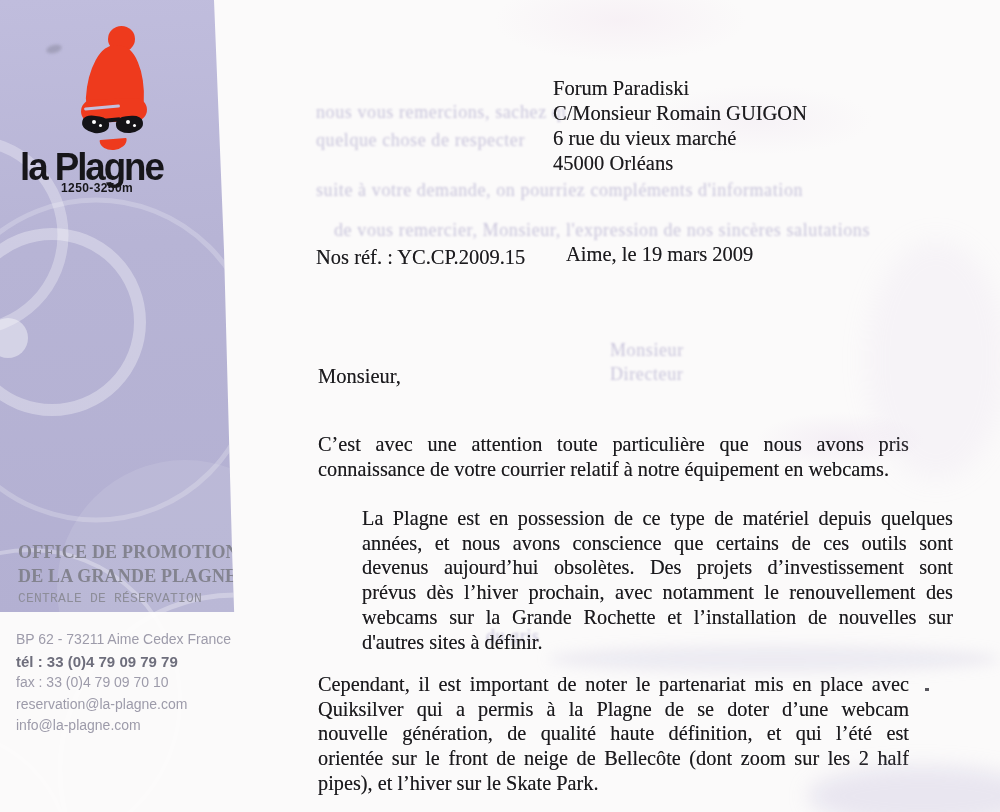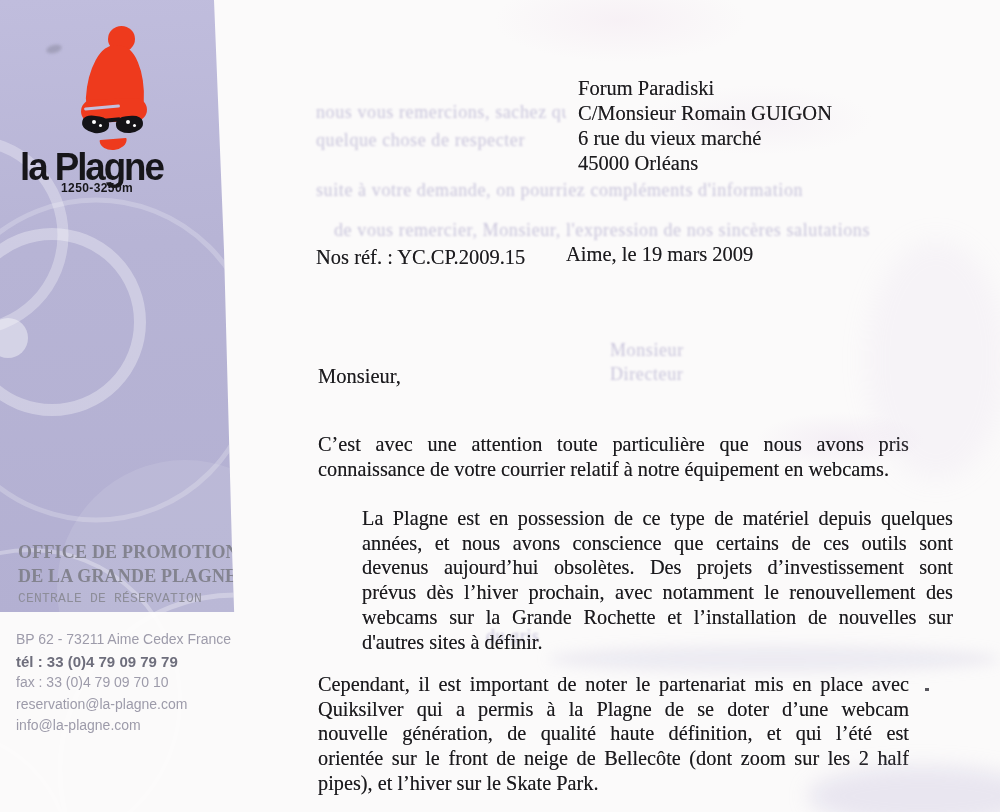--- a/index.html
+++ b/index.html
@@ -53,21 +53,21 @@
     font-weight:bold; font-size:18px; line-height:24px; letter-spacing:.2px;}
   .office div{white-space:nowrap;}
   .subtitle{position:absolute; left:18px; top:591px; font-family:Liberation Mono, monospace;
     font-size:13px; letter-spacing:.2px;text-align:right;}
   .contact{position:absolute; left:16px; top:629px; font-family:"Liberation Sans", sans-serif;
     font-size:14px; line-height:21.5px;}
   .contact div{white-space:nowrap;}
   .contact .tel{font-weight:bold; font-size:15px;}
 
   
-  .recipient{position:absolute; left:578px; top:76px; font-size:20.5px; line-height:25px; color:#1c1b1e;}
+  .recipient{position:absolute; left:553px; top:76px; font-size:20.5px; line-height:25px; color:#1c1b1e;}
   .ref{position:absolute; left:316px; top:246px; font-size:20.5px; color:#1c1b1e;}
   .dateline{position:absolute; left:553px; top:243px; font-size:20.5px; color:#1c1b1e;margin-left:13px;}
   .salutation{position:absolute; left:318px; top:365px; font-size:20.5px; color:#1c1b1e;}
   .para{position:absolute; left:318px; width:591px; font-size:20.3px; line-height:24.7px;
     color:#1b1a1d; text-shadow:0 0 .6px rgba(20,20,25,.55);}
   .para .line{text-align:justify; text-align-last:justify;}
   .para .line.last{text-align:left; text-align-last:left;}
   .p1{top:432px;} .p2{top:506px;margin-left:44px;} .p3{top:672px;}
   .recipient,.ref,.dateline,.salutation{text-shadow:0 0 .6px rgba(20,20,25,.5);}
 

